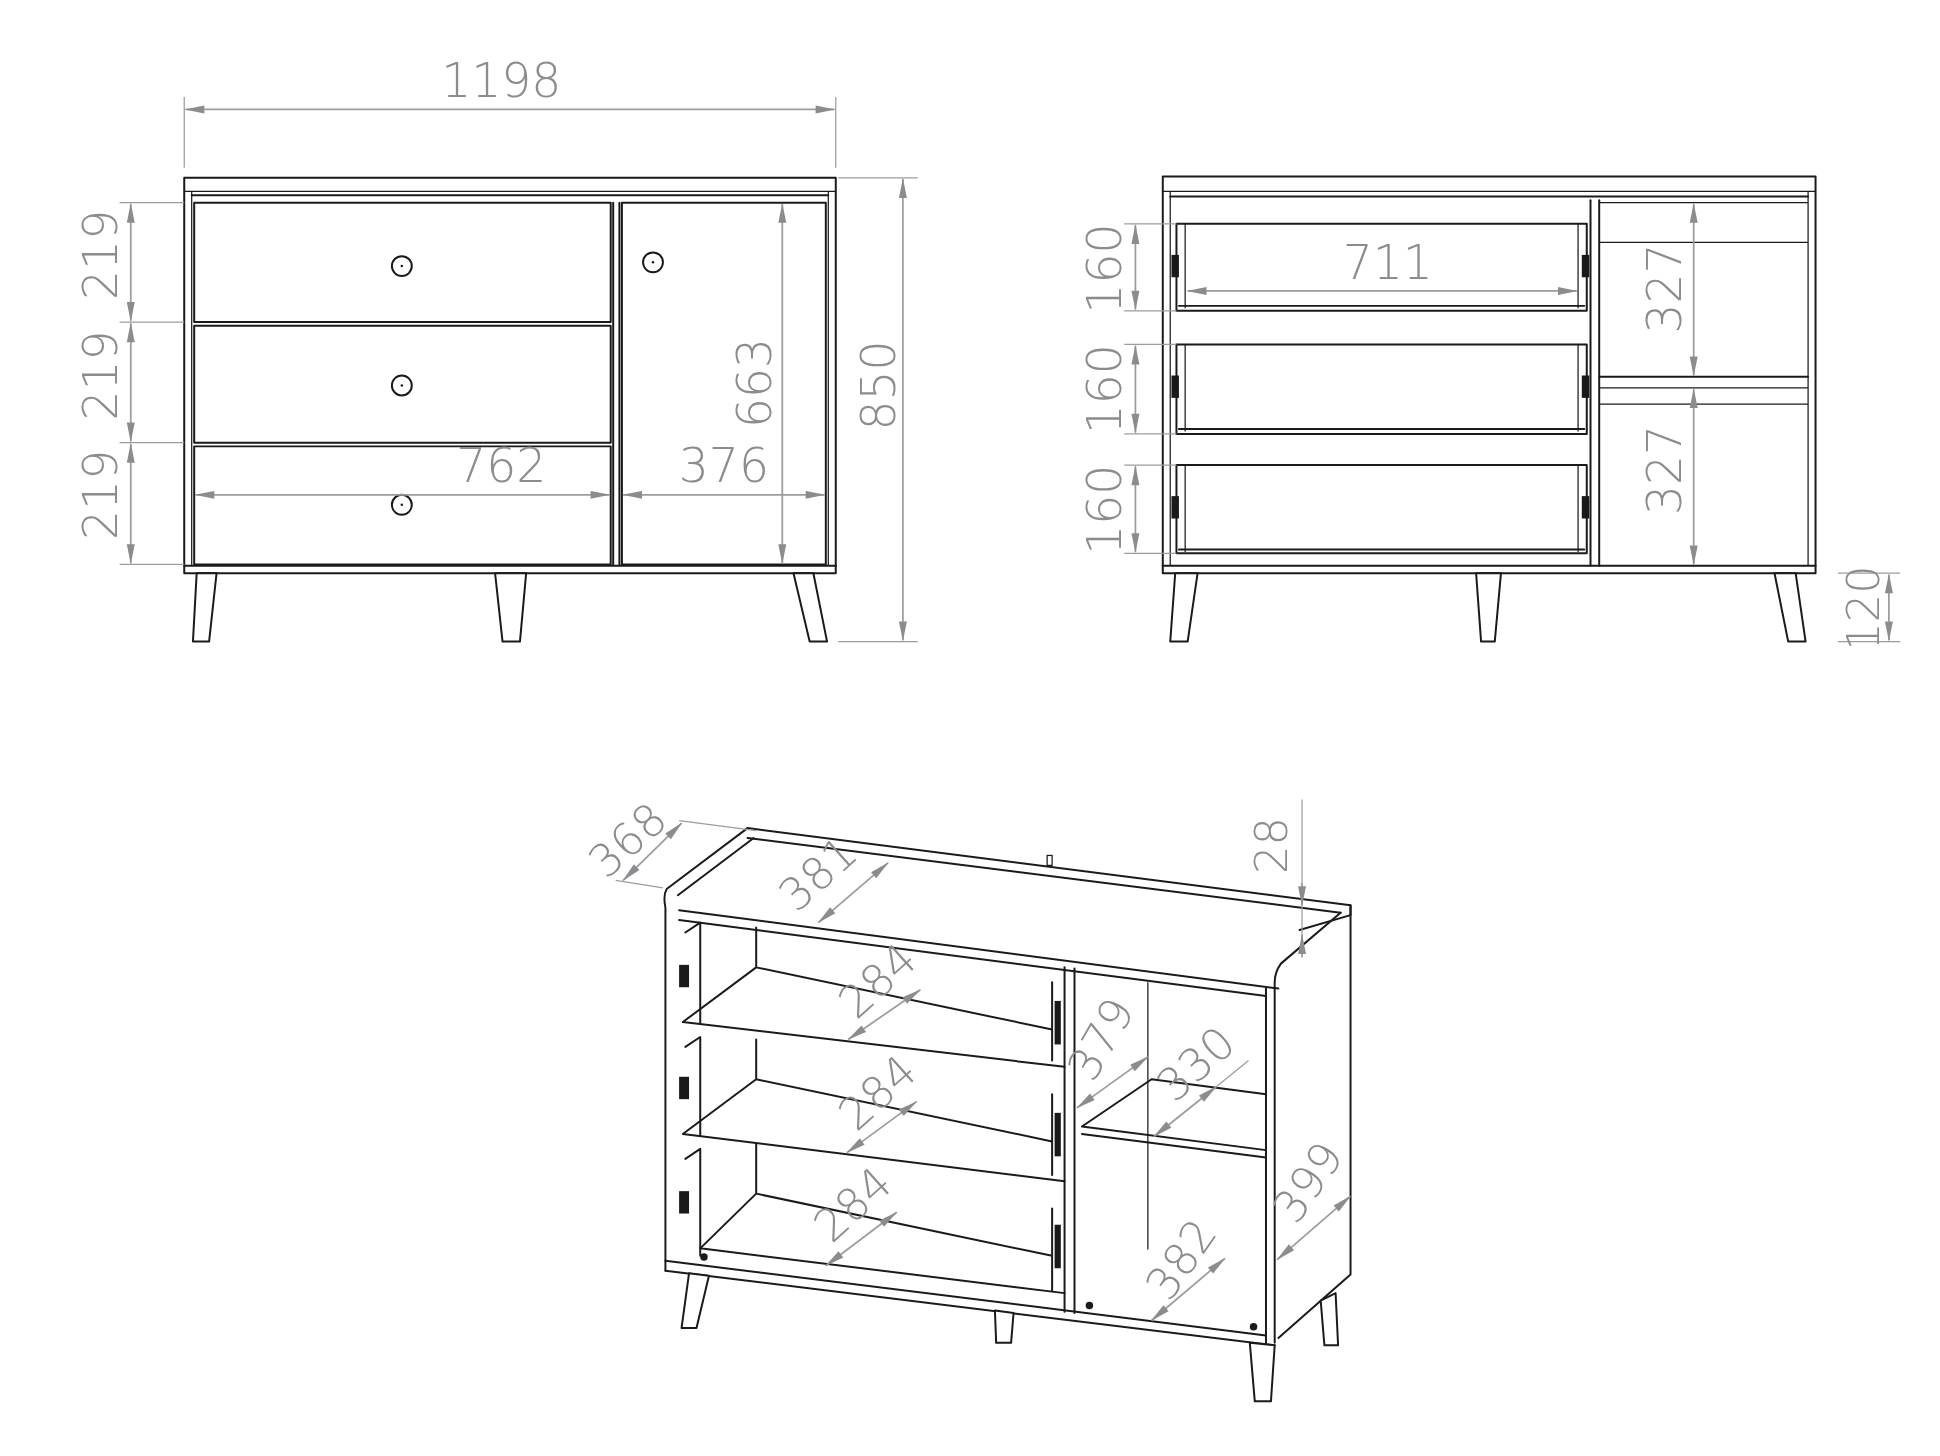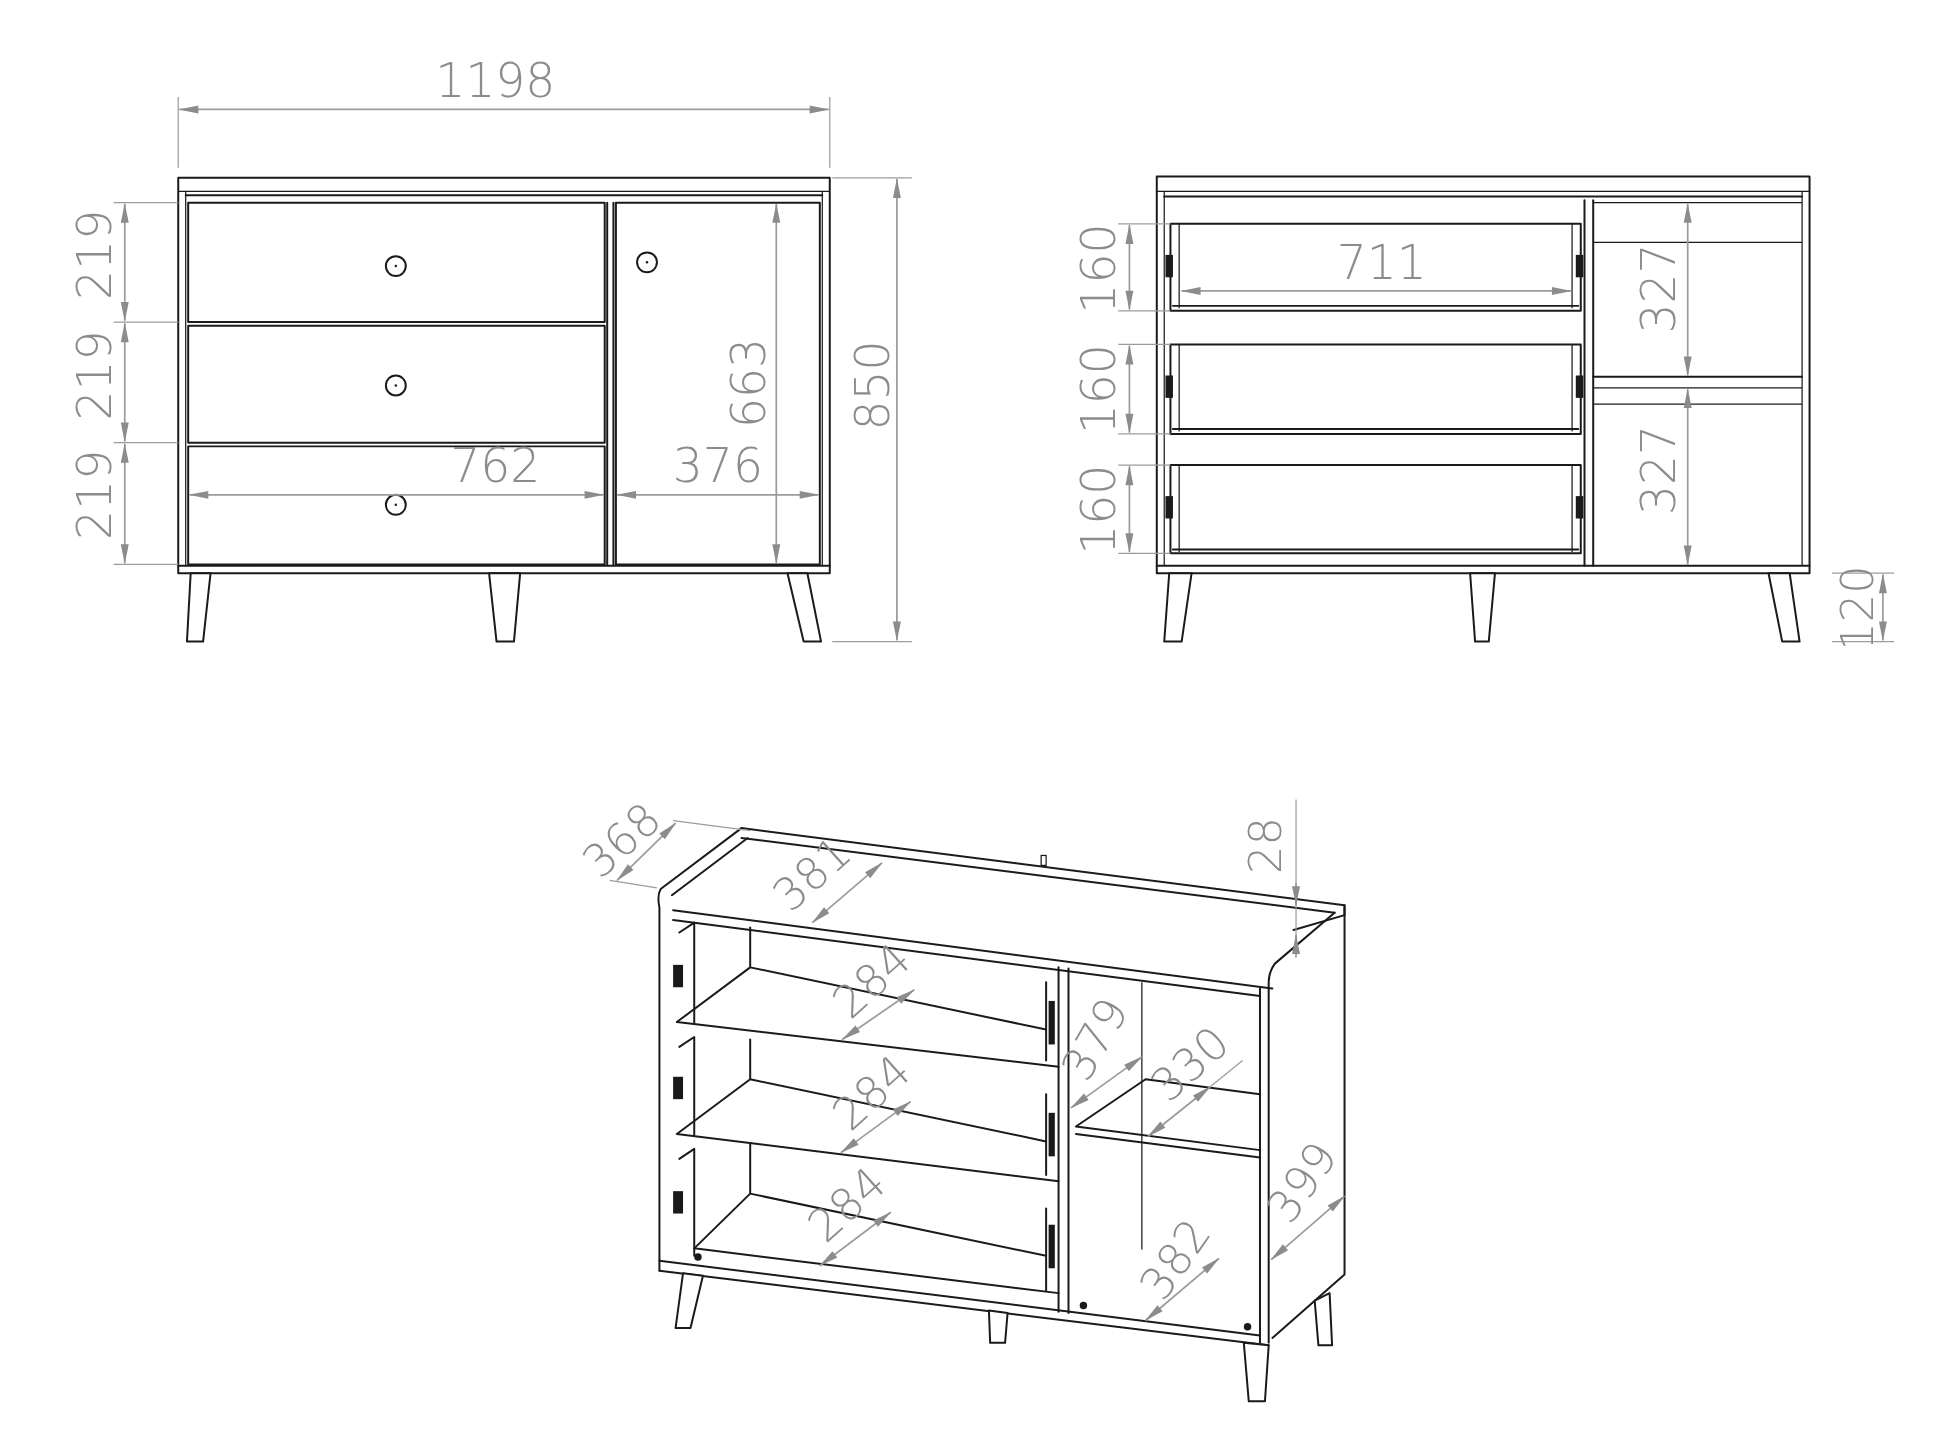--- a/index.html
+++ b/index.html
@@ -1,17 +1,17 @@
 <!DOCTYPE html>
 <html><head>
 <meta charset="utf-8">
 <style>
   html, body { margin:0; padding:0; background:#ffffff; }
   body { width:1940px; height:1456px; overflow:hidden; }
-  #canvas { position:absolute; left:4px; top:0; width:1768px; height:1456px; }
+  #canvas { position:absolute; left:10px; top:0; width:1768px; height:1456px; }
   svg text { font-family: "DejaVu Sans", "Liberation Sans", sans-serif; fill:#8a8d90; font-weight:300; }
   .obj { stroke:#1a1a1a; fill:none; stroke-width:1.6; stroke-linejoin:round; stroke-linecap:round; }
   .objthin { stroke:#1a1a1a; fill:none; stroke-width:1; }
   .fillw { fill:#ffffff; }
   .dim { stroke:#9a9da0; stroke-width:1.4; fill:none; }
   .ext { stroke:#9a9da0; stroke-width:1; fill:none; }
   .hw { fill:#1a1a1a; }
 </style>
 </head>
 <body>

